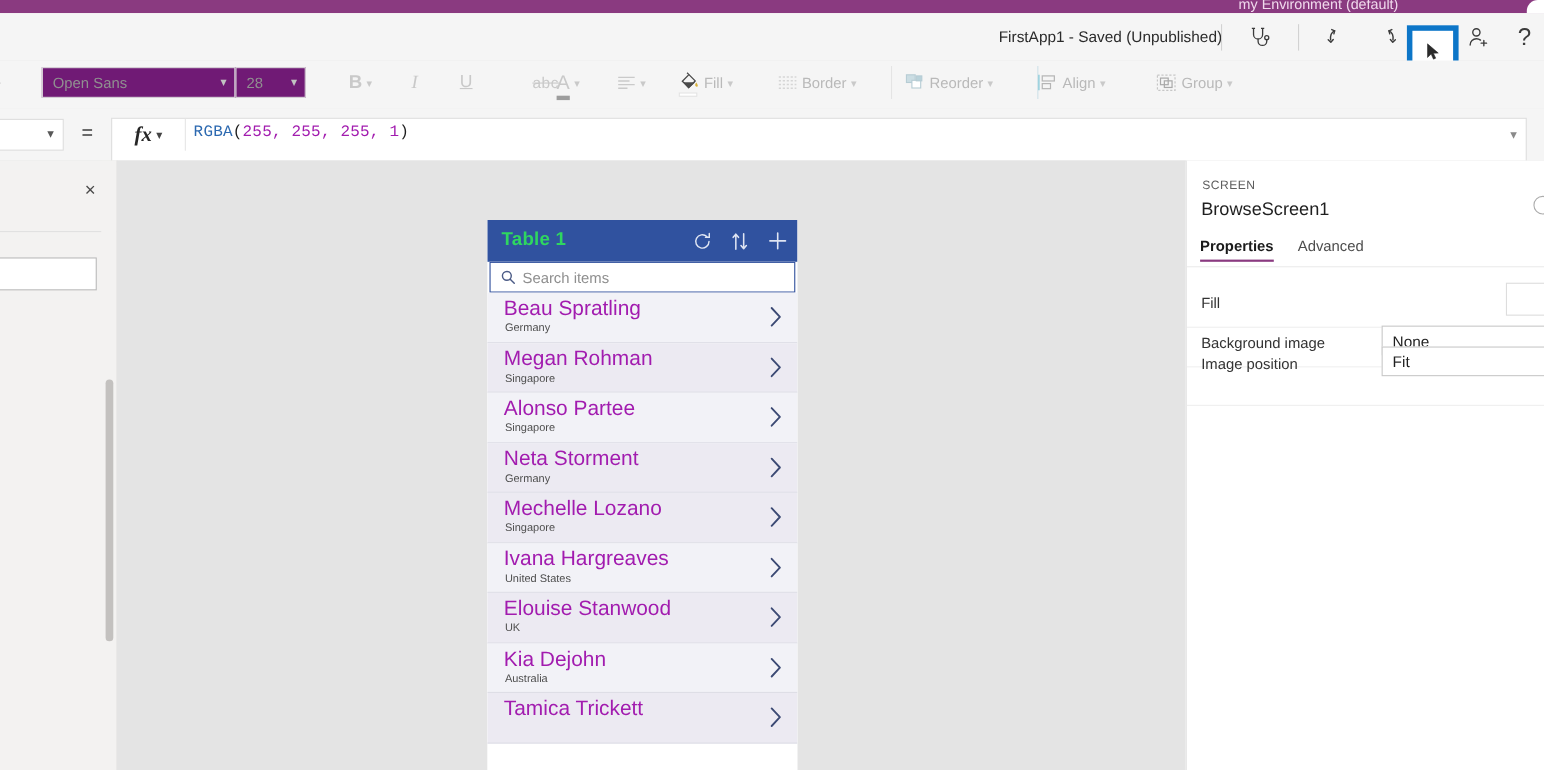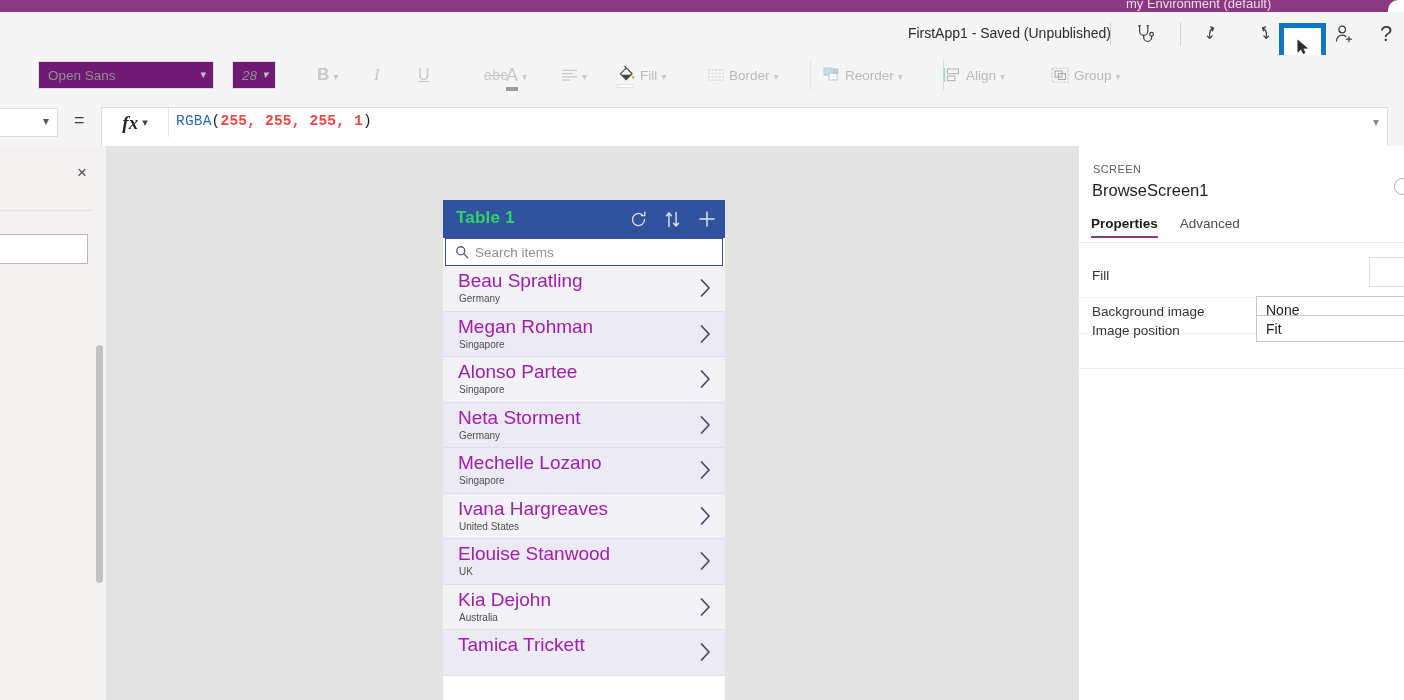--- a/index.html
+++ b/index.html
@@ -171,21 +171,21 @@
   .fx-btn .cv { font-size: 11px; color: #444; }
   .fx-text {
     position: absolute; left: 74px; top: 5px;
     font-family: "Liberation Mono", monospace;
     font-size: 14.5px;
     letter-spacing: .2px;
     white-space: pre;
   }
   .t-fn   { color: #2c69b0; }
   .t-par  { color: #1d1d1d; }
-  .t-num  { color: #ef4444; font-weight: bold; }
+  .t-num  { color: #a21caf; }
   .fx-expand {
     position: absolute; right: 8px; top: 7px;
     font-size: 12px; color: #8a8a8a;
   }
 
   
   .left-panel {
     position: absolute; left: 0; top: 146px;
     width: 106px; height: 554px;
     background: #f3f2f1;
@@ -451,21 +451,21 @@
 
   <div class="fmt-bar"></div>
 
   <div class="fmt-chev" style="left:-5px; top:71px;">▾</div>
 
   <div class="fmt-combo" style="left:38px; width:176px;">
     <span>Open Sans</span>
     <span class="combo-caret">▾</span>
   </div>
 
-  <div class="fmt-combo" style="left:232px; width:44px;font-style:italic;">
+  <div class="fmt-combo" style="left:214px; width:64px;">
     <span>28</span>
     <span class="combo-caret">▾</span>
   </div>
 
   <div class="fmt-btn" style="left:317px;">
     <span class="bold-g">B</span>
     <span class="cr">▾</span>
   </div>
 
   <div class="fmt-btn" style="left:374px;">

